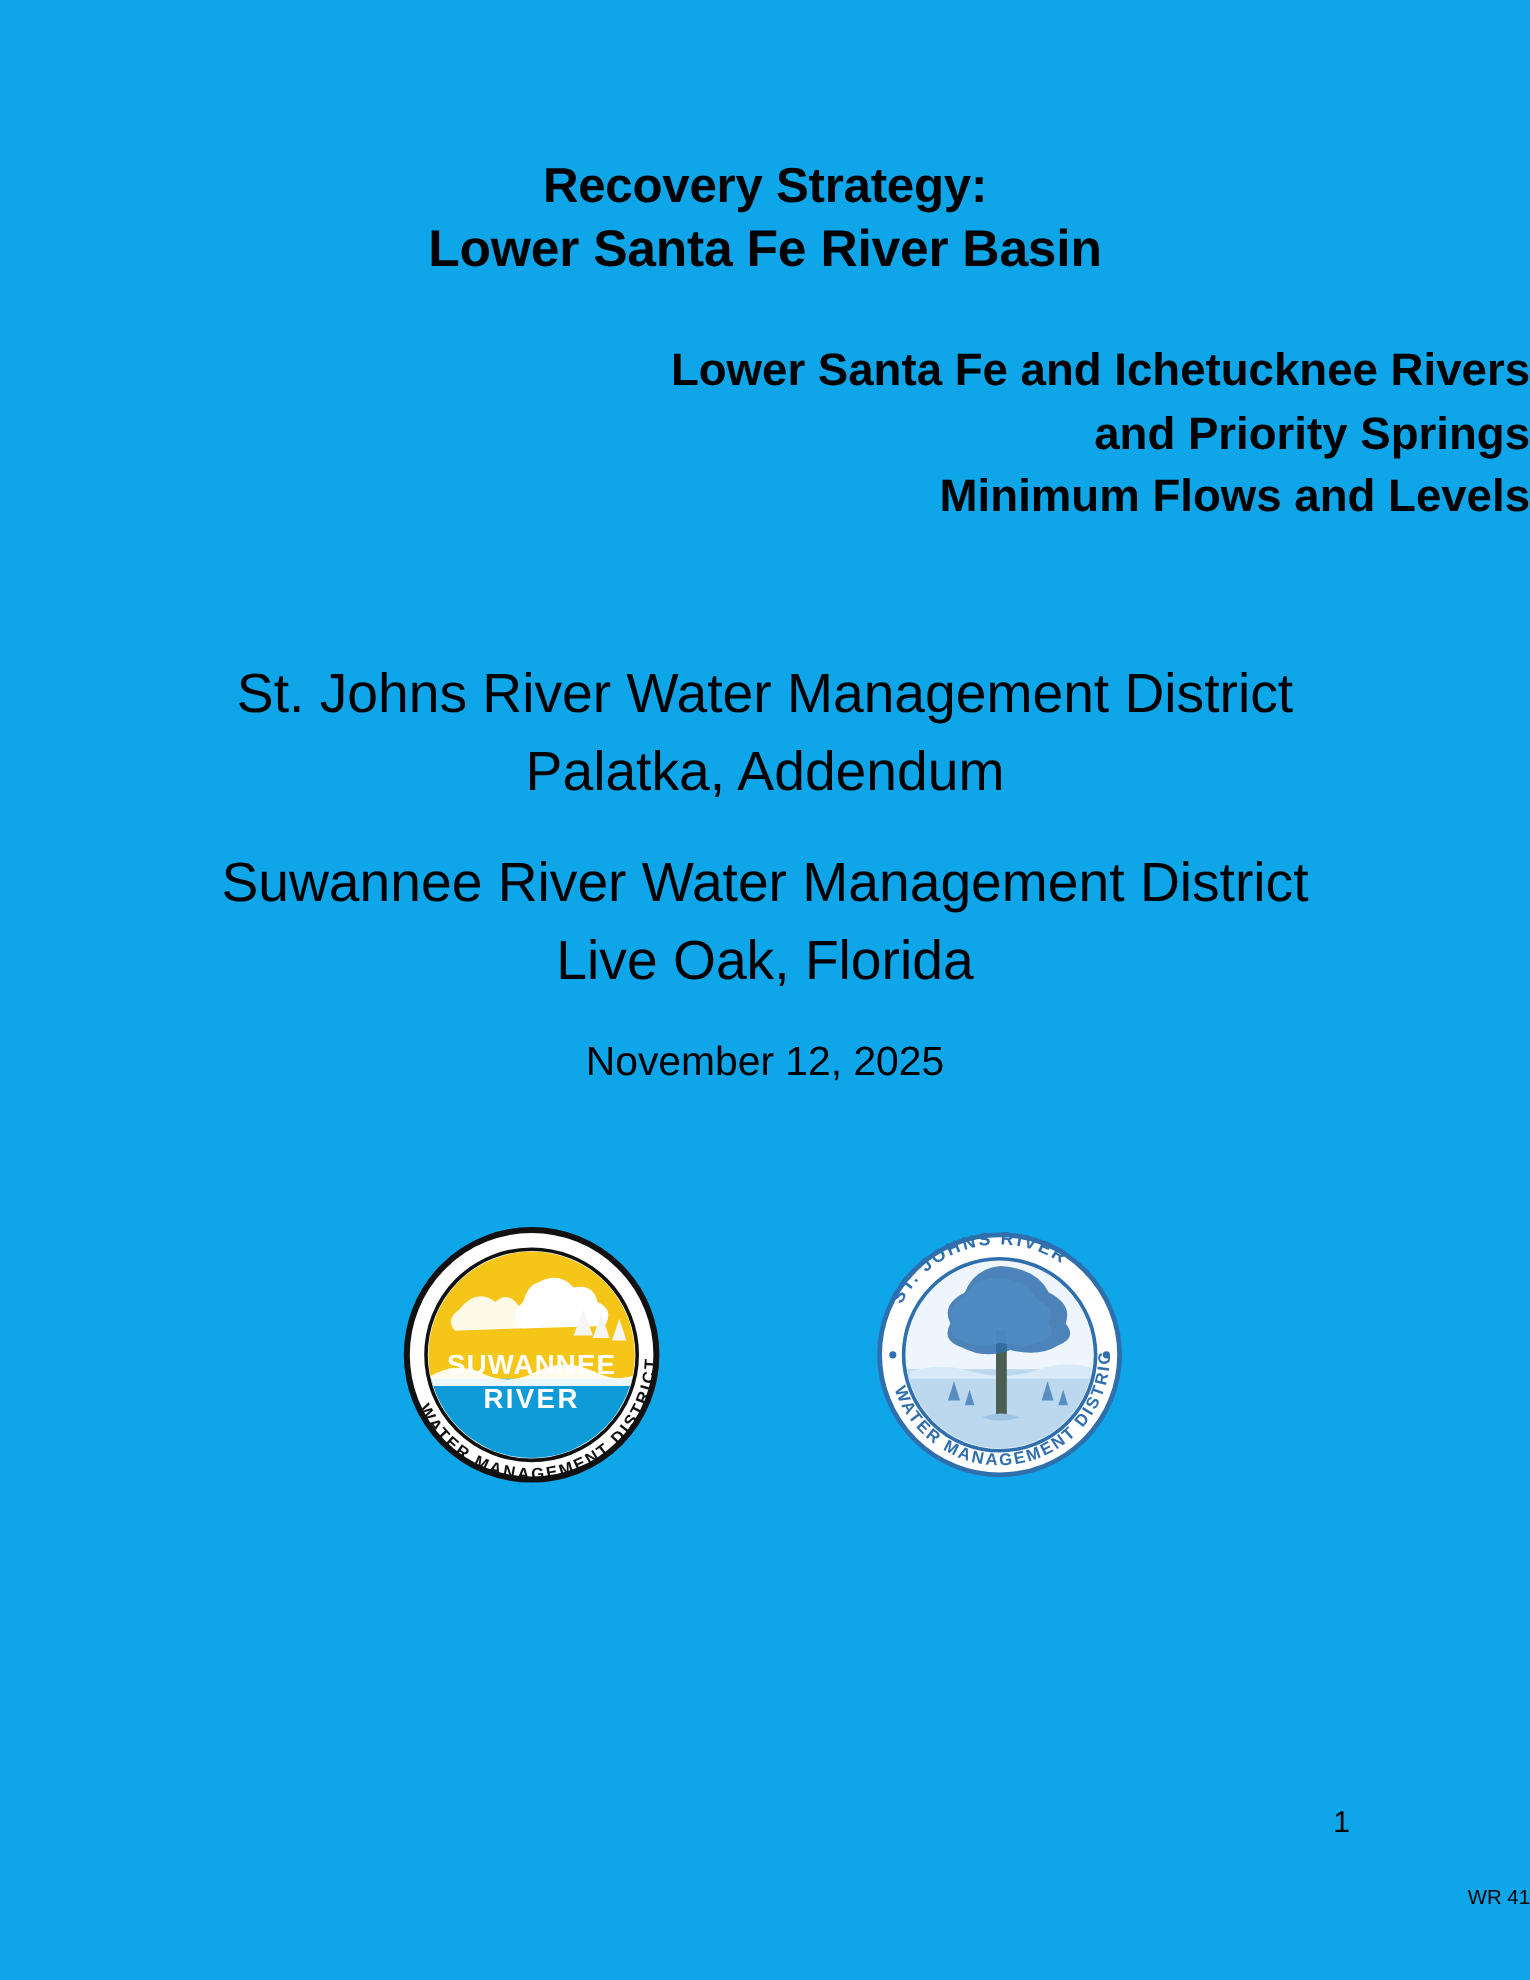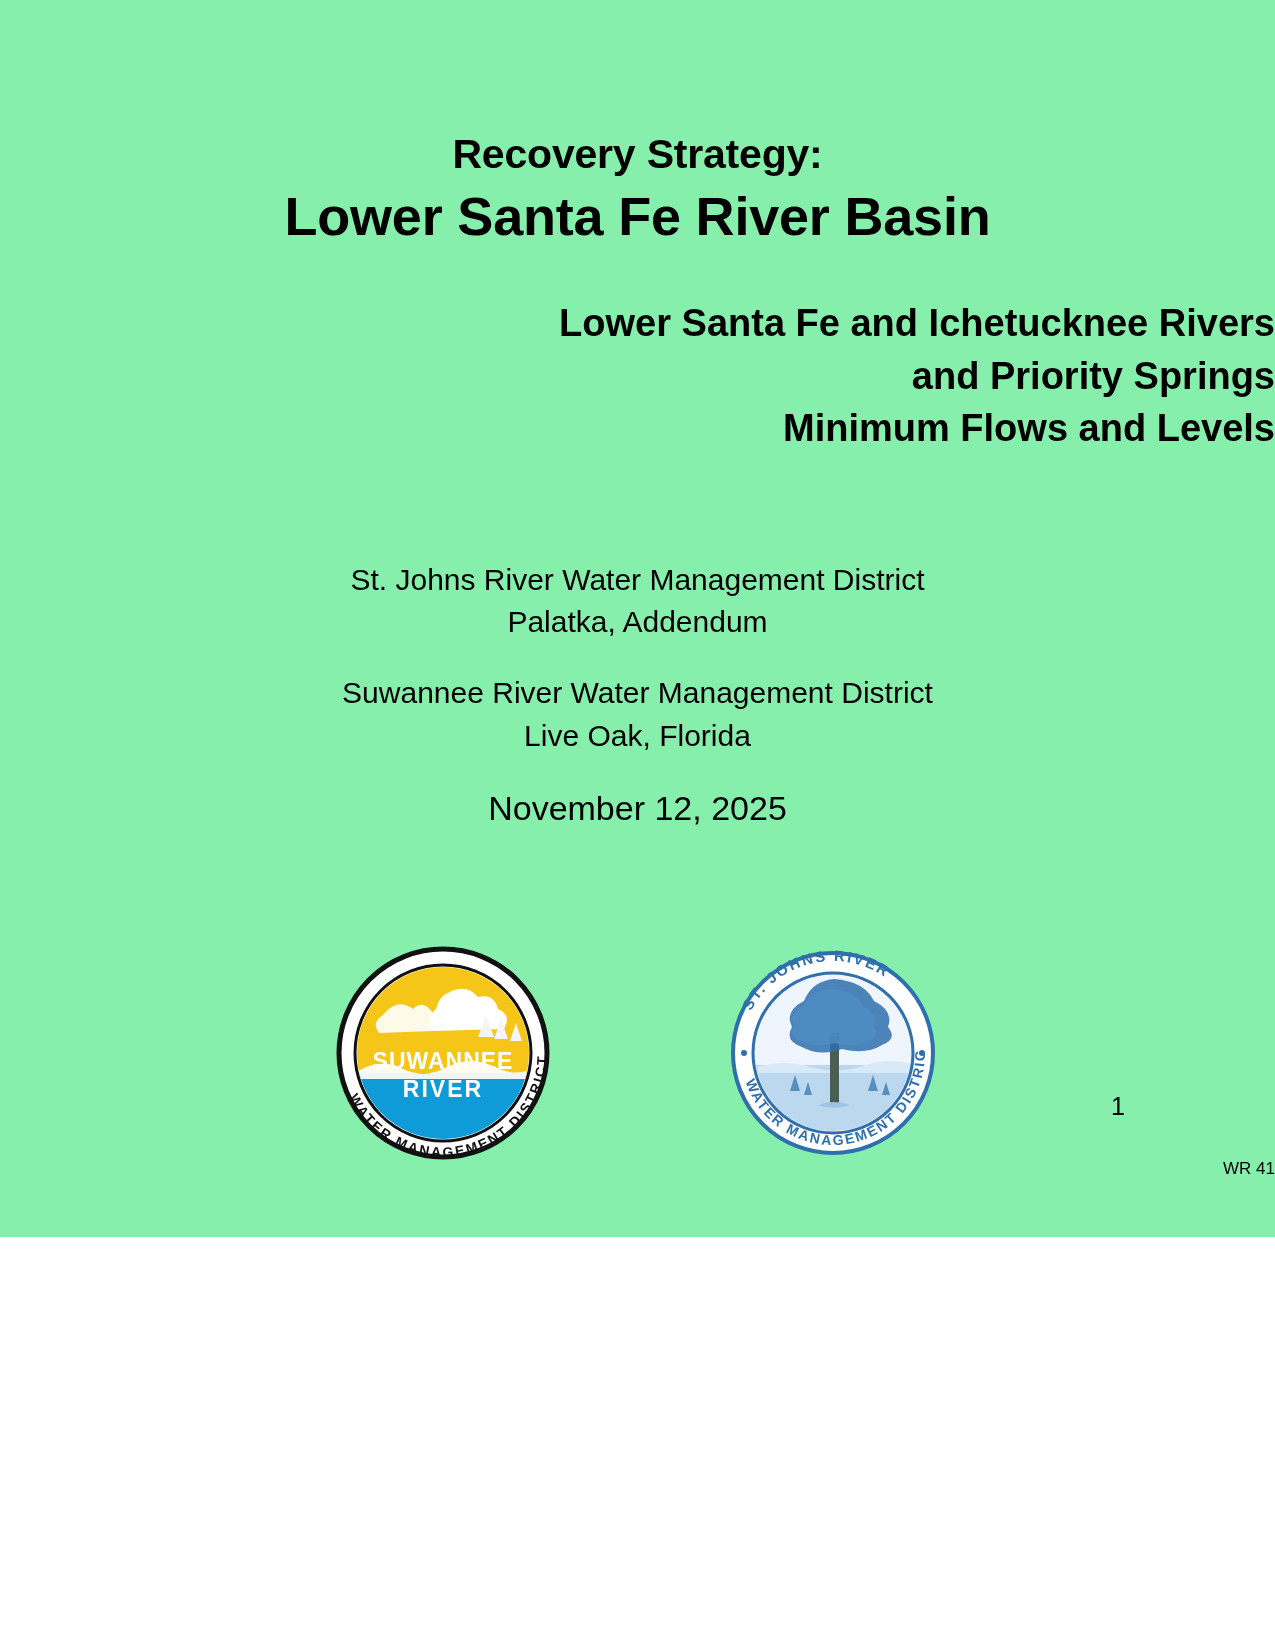--- a/index.html
+++ b/index.html
@@ -7,57 +7,57 @@
     padding: 0;
     background: #ffffff;
   }
   body {
     font-family: "Liberation Sans", sans-serif;
     color: #000000;
   }
   .page {
     position: relative;
     width: 1275px;
-    height: 1237px;
+    height: 1650px;
     margin: 0 auto;
-    background: #86efac;
+    background: #0ea5e9;
     overflow: hidden;
   }
   .content {
     padding-top: 128px;
     text-align: center;
   }
   .title-block {
     font-weight: bold;
     font-size: 41px;
     line-height: 1.30;
     letter-spacing: -0.2px;
   }
   .title-line-1 {
     font-size: 41px;
   }
   .title-line-2 {
-    font-size: 54px;
+    font-size: 43px;
   }
   .gap-sm { height: 28px; }
   .gap-md { height: 46px; }
   .gap-lg { height: 58px; }
   .subtitle-block {
     font-weight: bold;
     font-size: 38px;
     line-height: 1.38;
     text-align: right;
   }
   .addendum {
     font-weight: bold;
     font-size: 38px;
     line-height: 1.3;
   }
   .org-block {
-    font-size: 30px;
+    font-size: 46px;
     line-height: 1.42;
     font-weight: normal;
   }
   .date-line {
     font-size: 34px;
     line-height: 1.4;
   }
   .logos {
     margin-top: 108px;
     display: flex;

